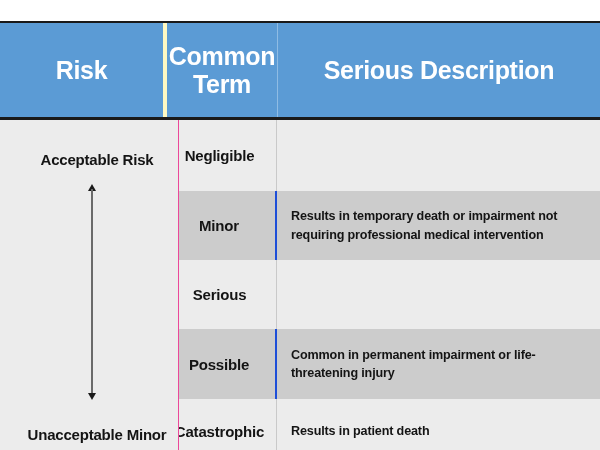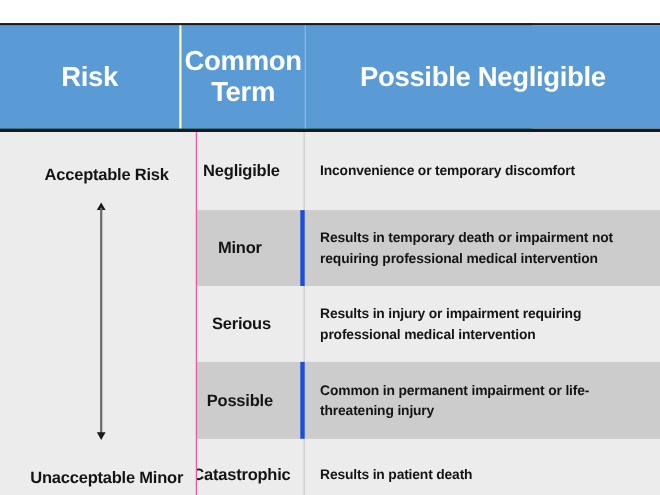--- a/index.html
+++ b/index.html
@@ -50,21 +50,21 @@
     justify-content: center;
     text-align: center;
     color: #ffffff;
     font-weight: bold;
     font-size: 25px;
     line-height: 1.12;
     letter-spacing: -0.3px;
     box-sizing: border-box;
   }
   .hcell-risk { width: 163px; }
-  .hcell-term { width: 114px; border-left: 2px solid #fef9c3; }
+  .hcell-term { width: 114px; border-left: 4px solid #fef9c3; }
   .hcell-desc { width: 323px; border-left: 1px solid #8FBCE4; }
 
   
   .body-area {
     position: absolute;
     top: 99px;
     left: 0;
     width: 600px;
     height: 344px;
     background: #ECECEC;
@@ -147,21 +147,21 @@
     align-items: center;
     justify-content: center;
     text-align: center;
     font-weight: bold;
     font-size: 15px;
     color: #141414;
     border-right: 1px solid #c9c9c9;
     box-sizing: border-box;
     letter-spacing: -0.2px;
   }
-  .row.shaded .term-cell { border-right: 4px solid #1d4ed8; }
+  .row.shaded .term-cell { border-right: 2px solid #1d4ed8; }
 
   .desc-cell {
     width: 323px;
     display: flex;
     align-items: center;
     padding: 0 16px 0 14px;
     font-weight: bold;
     font-size: 12.6px;
     line-height: 1.45;
     color: #141414;
@@ -180,21 +180,21 @@
     <div class="hcell hcell-risk">
       <span>Risk</span>
     </div>
     <div class="hcell hcell-term">
       <span>
         <span>Common</span><br>
         <span>Term</span>
       </span>
     </div>
     <div class="hcell hcell-desc">
-      <span>Possible Negligible</span>
+      <span>Serious Description</span>
     </div>
   </div>
 
   <div class="rule rule-header"></div>
 
   <div class="body-area">
 
     <div class="risk-col">
       <div class="risk-label risk-label-top">Acceptable Risk</div>
 
@@ -204,31 +204,29 @@
         <div class="arrow-head arrow-head-down"></div>
       </div>
 
       <div class="risk-label risk-label-bottom">Unacceptable Minor</div>
     </div>
 
     <div class="rows">
 
       <div class="row light" style="top:0px; height:71px;">
         <div class="term-cell">Negligible</div>
-        <div class="desc-cell">Inconvenience or temporary discomfort</div>
       </div>
 
       <div class="row shaded" style="top:71px; height:69px;">
         <div class="term-cell">Minor</div>
         <div class="desc-cell">Results in temporary death or impairment not requiring professional medical intervention</div>
       </div>
 
       <div class="row light" style="top:140px; height:69px;">
         <div class="term-cell">Serious</div>
-        <div class="desc-cell">Results in injury or impairment requiring professional medical intervention</div>
       </div>
 
       <div class="row shaded" style="top:209px; height:70px;">
         <div class="term-cell">Possible</div>
         <div class="desc-cell">Common in permanent impairment or life-threatening injury</div>
       </div>
 
       <div class="row light" style="top:279px; height:65px;">
         <div class="term-cell">Catastrophic</div>
         <div class="desc-cell">Results in patient death</div>

